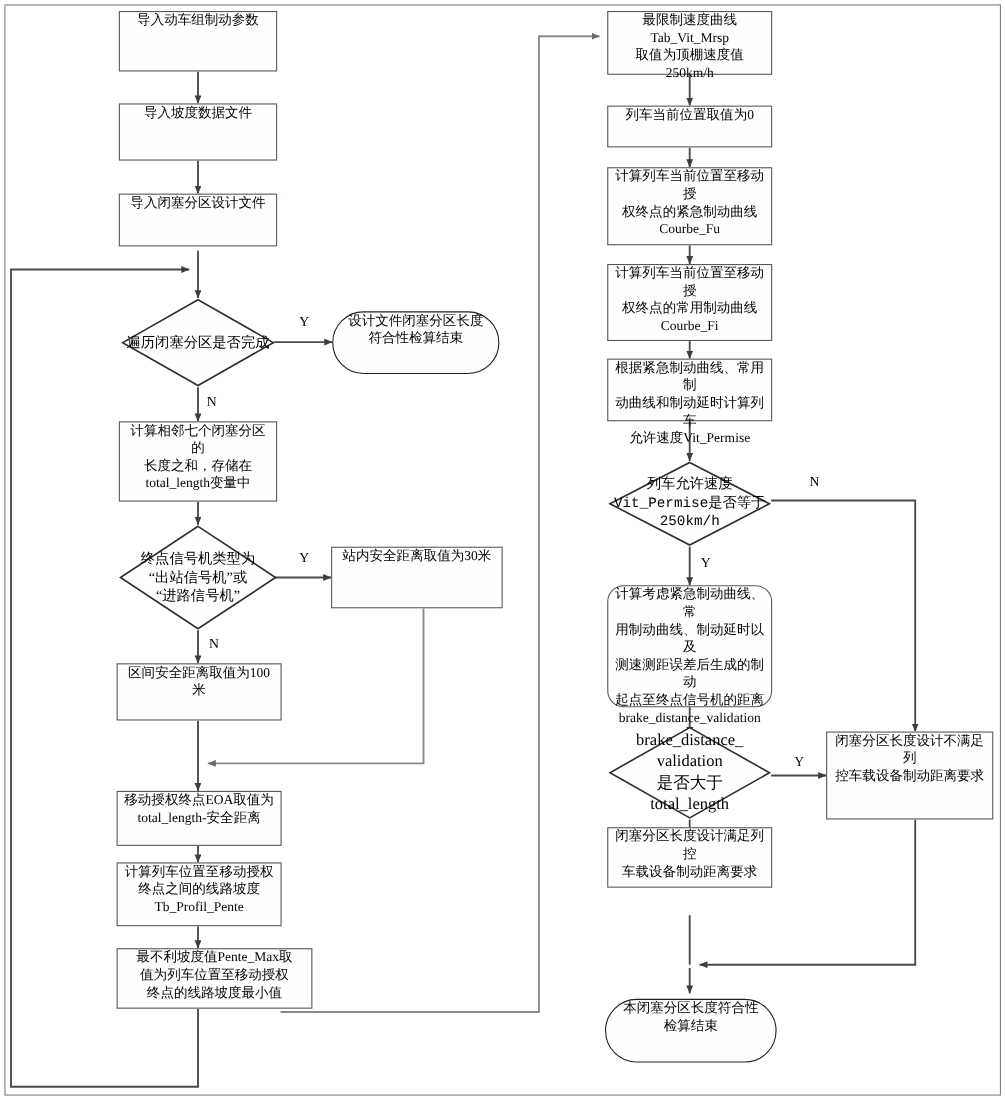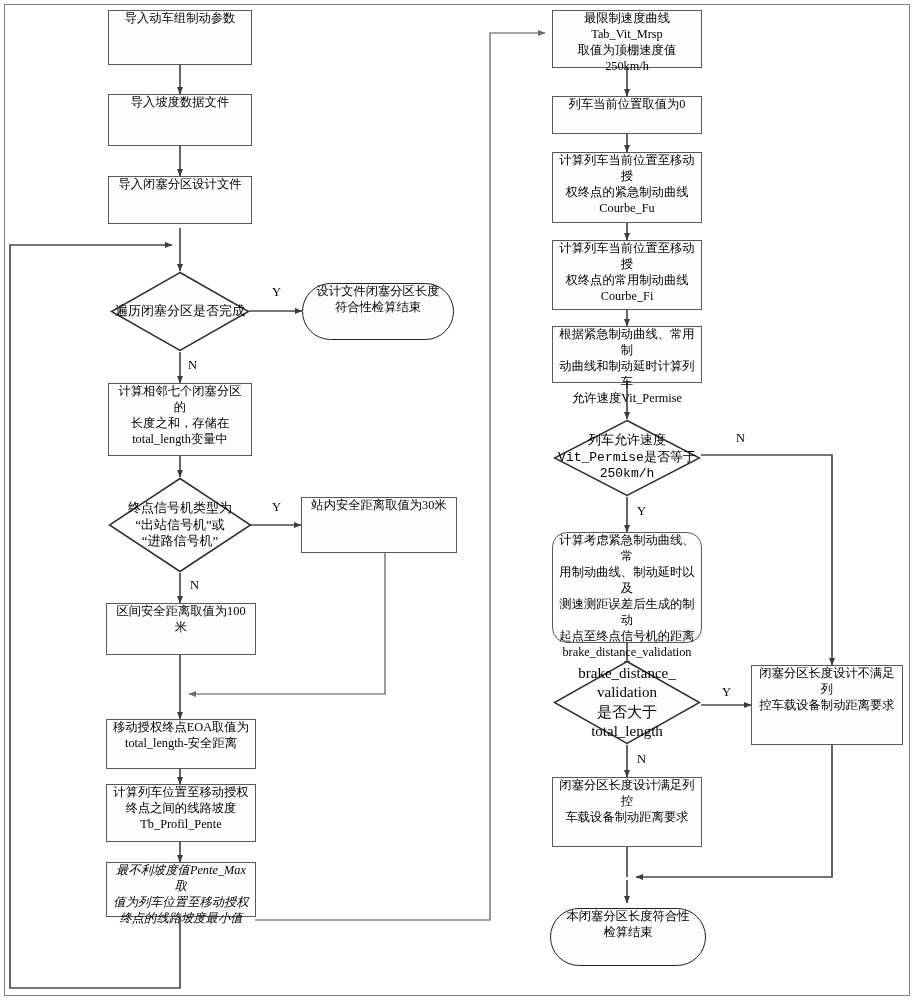--- a/index.html
+++ b/index.html
@@ -138,21 +138,21 @@
     <span class="txt">移动授权终点EOA取值为
 total_length-安全距离</span>
   </div>
 
   <div class="node proc" style="left:106px;top:784px;width:150px;height:58px;">
     <span class="txt">计算列车位置至移动授权
 终点之间的线路坡度
 Tb_Profil_Pente</span>
   </div>
 
-  <div class="node proc" style="left:106px;top:862px;width:150px;height:55px;font-style:italic;">
+  <div class="node proc" style="left:106px;top:862px;width:178px;height:55px;">
     <span class="txt">最不利坡度值Pente_Max取
 值为列车位置至移动授权
 终点的线路坡度最小值</span>
   </div>
 
   <div class="node proc" style="left:552px;top:10px;width:150px;height:58px;">
     <span class="txt">最限制速度曲线
 Tab_Vit_Mrsp
 取值为顶棚速度值250km/h</span>
   </div>
@@ -204,21 +204,21 @@
 validation
 是否大于
 total_length</div>
   </div>
 
   <div class="node proc" style="left:751px;top:665px;width:152px;height:80px;">
     <span class="txt">闭塞分区长度设计不满足列
 控车载设备制动距离要求</span>
   </div>
 
-  <div class="node proc" style="left:552px;top:777px;width:150px;height:70px;">
+  <div class="node proc" style="left:552px;top:752px;width:150px;height:55px;">
     <span class="txt">闭塞分区长度设计满足列控
 车载设备制动距离要求</span>
   </div>
 
   <div class="node term" style="left:550px;top:908px;width:156px;height:58px;">
     <span class="txt">本闭塞分区长度符合性
 检算结束</span>
   </div>
 
   <svg class="edges" style="z-index:2;" viewBox="0 0 914 1000">

